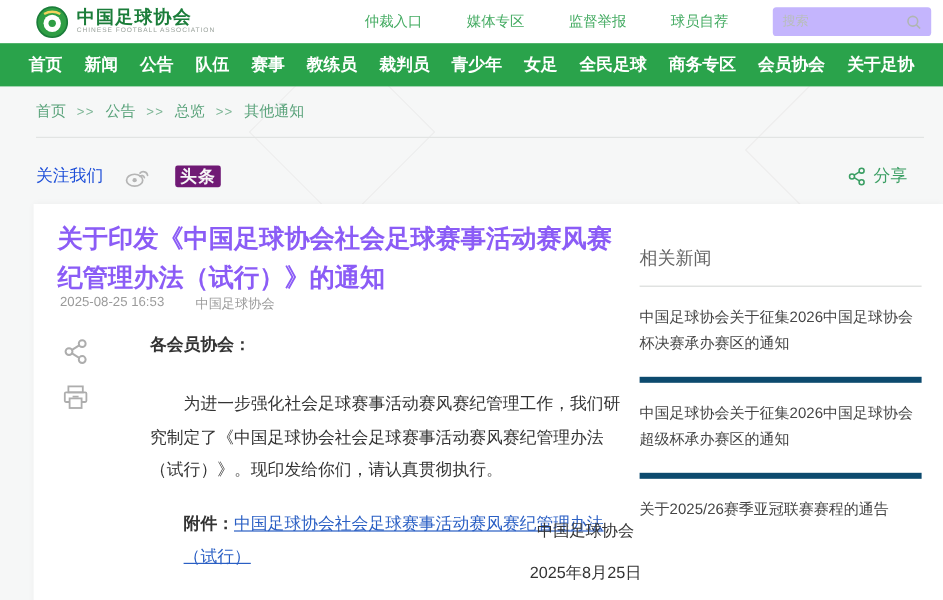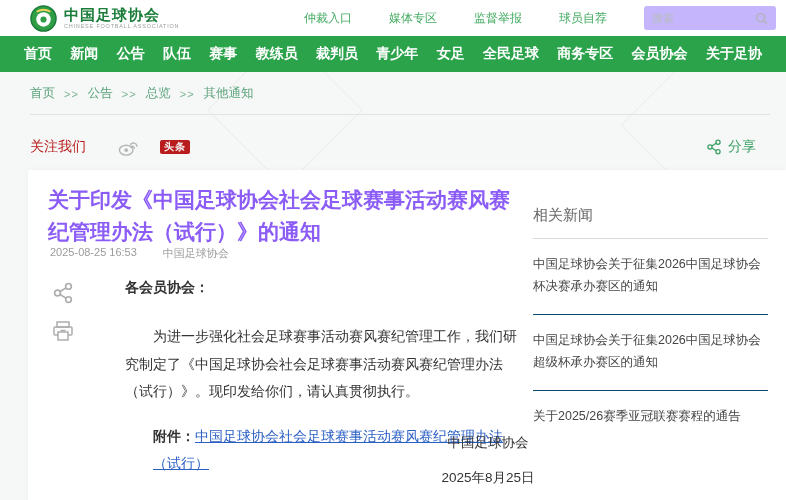--- a/index.html
+++ b/index.html
@@ -36,23 +36,23 @@
   
   .breadcrumb { position:absolute; left:30px; top:85px; width:740px; z-index:2;
                 display:flex; align-items:center; gap:9px; font-size:12.5px; color:#5aa37b;
                 padding-bottom:12px; border-bottom:1px solid #e2e4e3; }
   .crumb { color:#5aa37b; text-decoration:none; cursor:pointer; }
   .crumb-sep { color:#7ab493; font-size:11px; letter-spacing:1px; }
 
   
   .follow-row { position:absolute; left:30px; top:134px; width:740px; height:26px; z-index:2;
                 display:flex; align-items:center; }
-  .follow-label { font-size:14px; color:#b91c1c; margin-right:32px; }
+  .follow-label { font-size:14px; color:#1d4ed8; margin-right:18px; }
   .weibo-ic { width:20px; height:18px; margin-right:22px; cursor:pointer; }
-  .toutiao { background:#b91c1c; color:#f6f6f6; font-size:10px; font-weight:bold; padding:2px 4px; border-radius:2px;
+  .toutiao { background:#701a75; color:#f6f6f6; font-size:14px; font-weight:bold; padding:2px 4px; border-radius:2px;
              line-height:1; cursor:pointer; letter-spacing:1px; }
   .share-wrap { margin-left:auto; display:flex; align-items:center; gap:6px; cursor:pointer; margin-right:14px; }
   .share-ic-green { width:16px; height:16px; }
   .share-label { font-size:14px; color:#3a9e63;text-align:right; }
 
   
   .card { position:absolute; left:28px; top:170px; width:758px; height:360px; background:#ffffff; z-index:1;
           box-shadow:0 0 6px rgba(0,0,0,.04); }
 
   .article-title { position:absolute; left:20px; top:14px; width:478px; font-size:21px; font-weight:bold;
@@ -69,21 +69,21 @@
   .attach-label { color:#333; font-weight:bold; }
   .attach-link { color:#2a5fc4; text-decoration:underline; cursor:pointer; }
 
   .signature { position:absolute; left:385px; top:264px; width:150px; text-align:center; font-size:13.5px; color:#333; }
   .signature .sig-date { margin-top:17px; }
 
   
   .sidebar { position:absolute; left:505px; top:36px; width:235px; }
   .sidebar-title { font-size:15px; font-weight:normal; color:#666666; padding-bottom:13px; border-bottom:1px solid #d9dbda; }
   .side-item { display:block; font-size:12.5px; color:#454545; line-height:1.75; text-decoration:none; cursor:pointer;
-               padding:15px 0 16px 0; border-bottom:1px solid #0c4a6e; }
+               padding:15px 0 16px 0; border-bottom:5px solid #0c4a6e; }
   .side-item.last { border-bottom:none; }
 
   
   .watermark { position:absolute; left:228px; top:418px; z-index:6; font-family:"DejaVu Serif", serif;
                font-size:60px; letter-spacing:5px; font-weight:normal; white-space:nowrap;
                background:linear-gradient(175deg, #f6b9c4 20%, #b79be0 90%);
                -webkit-background-clip:text; background-clip:text; color:transparent; opacity:.8; pointer-events:none; }
 </style>
 </head>
 <body>

